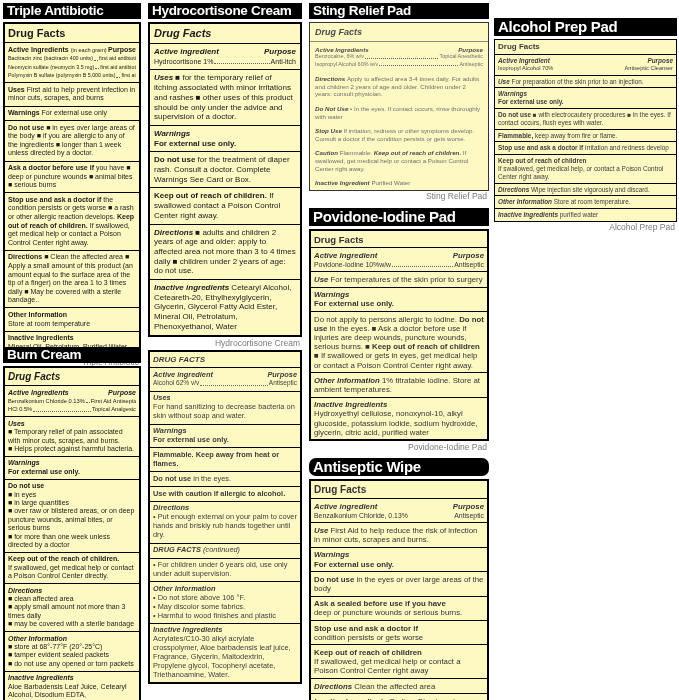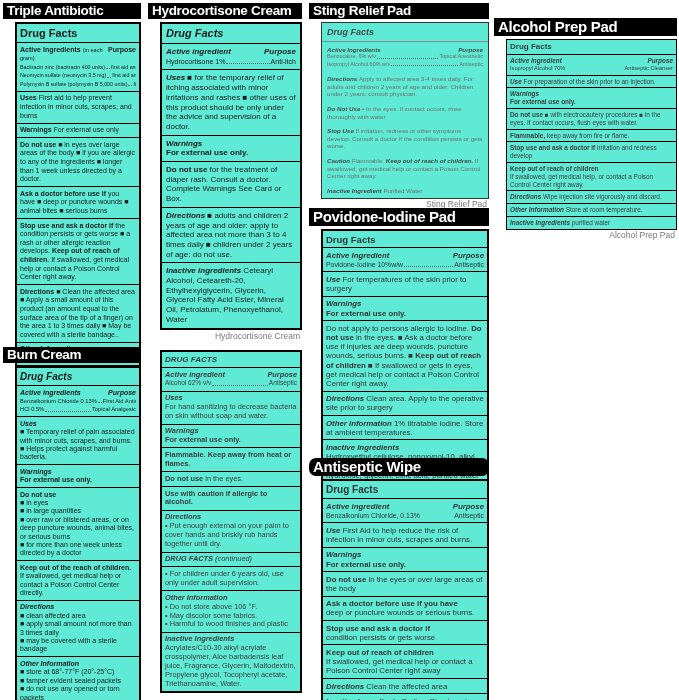--- a/index.html
+++ b/index.html
@@ -6,21 +6,21 @@
   body{
     width:679px;height:700px;position:relative;background:#ffffff;
     font-family:"Liberation Sans",sans-serif;color:#1a1a1a;overflow:hidden;
   }
   #sheet{position:absolute;left:0;top:0;width:679px;height:700px;}
   .panel{position:absolute;}
   .titlebar{
     background:#000;color:#fff;font-weight:bold;font-size:13.5px;line-height:16px;
     padding:0 4px;letter-spacing:-0.3px;margin-bottom:3px;white-space:nowrap;overflow:hidden;
   }
-  .card{border:2px solid #000;background:#5eead4;margin-left:12px;}
+  .card{border:2px solid #000;background:#fef9c3;}
   .sec{padding:2.5px 3px;}
   .sec + .sec{border-top:1px solid #000;}
   .dfhead{font-weight:bold;}
   .para{margin:0;}
   .ai-head{display:flex;justify-content:space-between;align-items:flex-start;}
   .ai-row{display:flex;align-items:baseline;white-space:nowrap;overflow:hidden;font-size:88%;}
   .leader{flex:1;min-width:4px;}
   .leader.dotted{border-bottom:1px dotted #666;align-self:flex-end;margin:0 1px 2px 1px;}
   .caption{color:#7a7a7a;font-size:8.5px;text-align:right;margin-top:2px;padding-right:2px;}
   .r-b{font-weight:bold;}
@@ -200,20 +200,23 @@
           <div class="para"><span class="r-bi">Uses </span><span>■ for the temporary relief of itching associated with minor irritations and rashes ■ other uses of this product should be only under the advice and supervision of a doctor.</span></div>
         </div>
         <div class="sec">
           <div class="para"><span class="r-bi">Warnings</span></div>
           <div class="para"><span class="r-b">For external use only.</span></div>
         </div>
         <div class="sec">
           <div class="para"><span class="r-b">Do not use </span><span>for the treatment of diaper rash. Consult a doctor. Complete Warnings See Card or Box.</span></div>
         </div>
         <div class="sec">
+          <div class="para"><span class="r-b">Keep out of reach of children. </span><span>If swallowed contact a Poison Control Center right away.</span></div>
+        </div>
+        <div class="sec">
           <div class="para"><span class="r-bi">Directions </span><span>■ adults and children 2 years of age and older: apply to affected area not more than 3 to 4 times daily ■ children under 2 years of age: do not use.</span></div>
         </div>
         <div class="sec">
           <div class="para"><span class="r-bi">Inactive ingredients </span><span>Cetearyl Alcohol, Ceteareth-20, Ethylhexylglycerin, Glycerin, Glycerol Fatty Acid Ester, Mineral Oil, Petrolatum, Phenoxyethanol, Water</span></div>
         </div>
       </div>
       <div class="caption">Hydrocortisone Cream</div>
     </div>
     <div class="panel" data-key="hand">
       <div class="card">
@@ -331,23 +334,20 @@
           <div class="para"><span class="r-bi">Use </span><span>For temperatures of the skin prior to surgery</span></div>
         </div>
         <div class="sec">
           <div class="para"><span class="r-bi">Warnings</span></div>
           <div class="para"><span class="r-b">For external use only.</span></div>
         </div>
         <div class="sec">
           <div class="para"><span>Do not apply to persons allergic to iodine. </span><span class="r-b">Do not use </span><span>in the eyes. ■ Ask a doctor before use if injuries are deep wounds, puncture wounds, serious burns. ■ </span><span class="r-b">Keep out of reach of children </span><span>■ If swallowed or gets in eyes, get medical help or contact a Poison Control Center right away.</span></div>
         </div>
         <div class="sec">
-          <div class="para"><span class="r-bi">Directions </span><span>Clean area. Apply to the operative site prior to surgery</span></div>
-        </div>
-        <div class="sec">
           <div class="para"><span class="r-bi">Other Information </span><span>1% titratable iodine. Store at ambient temperatures.</span></div>
         </div>
         <div class="sec">
           <div class="para"><span class="r-bi">Inactive Ingredients</span></div>
           <div class="para"><span>Hydroxyethyl cellulose, nonoxynol-10, alkyl glucoside, potassium iodide, sodium hydroxide, glycerin, citric acid, purified water</span></div>
         </div>
       </div>
       <div class="caption">Povidone-Iodine Pad</div>
     </div>
     <div class="panel" data-key="wipe">
@@ -371,21 +371,21 @@
           <div class="para"><span class="r-bi">Use </span><span>First Aid to help reduce the risk of infection in minor cuts, scrapes and burns.</span></div>
         </div>
         <div class="sec">
           <div class="para"><span class="r-bi">Warnings</span></div>
           <div class="para"><span class="r-b">For external use only.</span></div>
         </div>
         <div class="sec">
           <div class="para"><span class="r-b">Do not use </span><span>in the eyes or over large areas of the body</span></div>
         </div>
         <div class="sec">
-          <div class="para"><span class="r-b">Ask a doctor before use if you have</span></div>
+          <div class="para"><span class="r-b">Ask a sealed before use if you have</span></div>
           <div class="para"><span>deep or puncture wounds or serious burns.</span></div>
         </div>
         <div class="sec">
           <div class="para"><span class="r-b">Stop use and ask a doctor if</span></div>
           <div class="para"><span>condition persists or gets worse</span></div>
         </div>
         <div class="sec">
           <div class="para"><span class="r-b">Keep out of reach of children</span></div>
           <div class="para"><span>If swallowed, get medical help or contact a Poison Control Center right away</span></div>
         </div>

